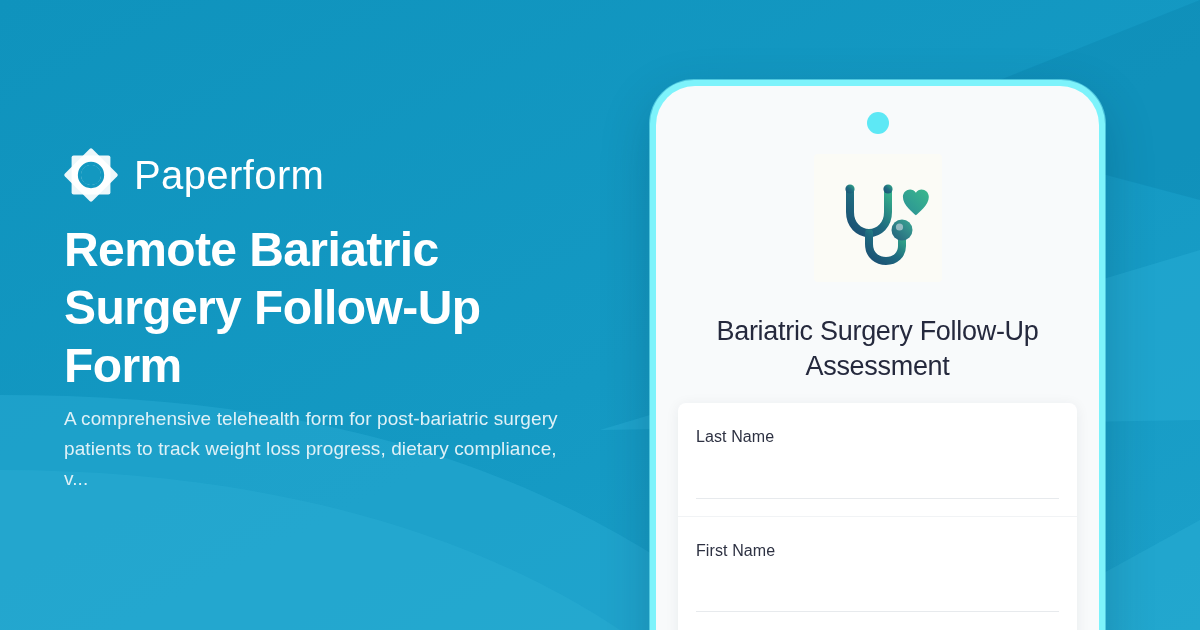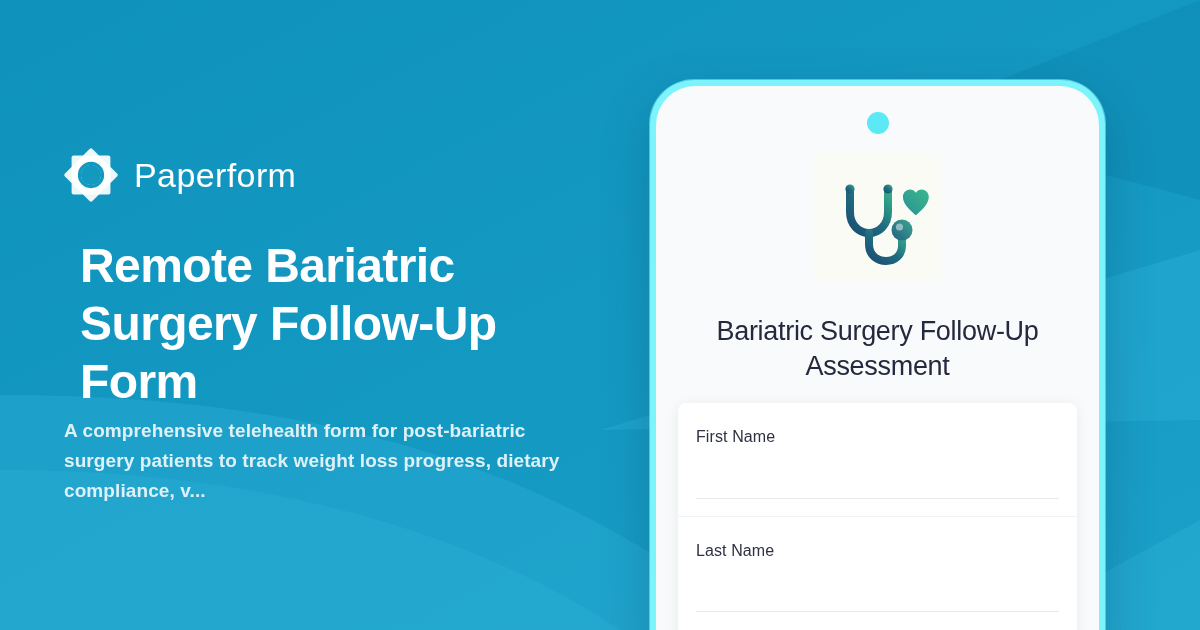--- a/index.html
+++ b/index.html
@@ -40,50 +40,50 @@
     position: absolute;
     left: 0;
     top: 148px;
     display: flex;
     align-items: center;
     gap: 16px;
   }
   .brand-mark { width: 54px; height: 54px; display: block; flex: 0 0 auto; }
   .brand-name {
     color: #ffffff;
-    font-size: 34px;
+    font-size: 40px;
     letter-spacing: 0.4px;
     font-weight: 400;
     line-height: 1;
     white-space: nowrap;
   }
 
   .headline {
     position: absolute;
     left: 0;
     top: 221px;
     width: 500px;
-    margin: 16px;
+    margin: 0;
     color: #ffffff;
     font-size: 48px;
     line-height: 58px;
     font-weight: 700;
     letter-spacing: -0.6px;
   }
 
   .subhead {
     position: absolute;
     left: 0;
-    top: 416px;
+    top: 404px;
     width: 520px;
     margin: 0;
     color: #dff1f7;
     font-size: 19px;
     line-height: 30px;
-    font-weight: 700;
+    font-weight: 400;
     letter-spacing: 0.1px;
   }
 
   
   .phone {
     position: absolute;
     left: 650px;
     top: 80px;
     width: 455px;
     height: 600px;
@@ -266,27 +266,27 @@
             <path d="M78 26.5 C78 19.5 86.5 17 90 22.5 C93.5 17 102 19.5 102 26.5 C102 34 92.5 41 90 43.5 C87.5 41 78 34 78 26.5 Z" fill="url(#heartGrad)" transform="translate(-9.5, 4.5) scale(1.08) translate(2,-2)"></path>
           </svg>
         </div>
       </div>
 
       <h2 class="form-title">Bariatric Surgery Follow-Up Assessment</h2>
 
       <div class="form-card">
 
         <div class="field">
-          <div class="field-label">First Name</div>
+          <div class="field-label">Last Name</div>
 
           <div class="field-underline"></div>
         </div>
 
         <div class="field">
-          <div class="field-label">Last Name</div>
+          <div class="field-label">First Name</div>
 
           <div class="field-underline"></div>
         </div>
 
       </div>
     </div>
   </div>
 
 </div>
 

